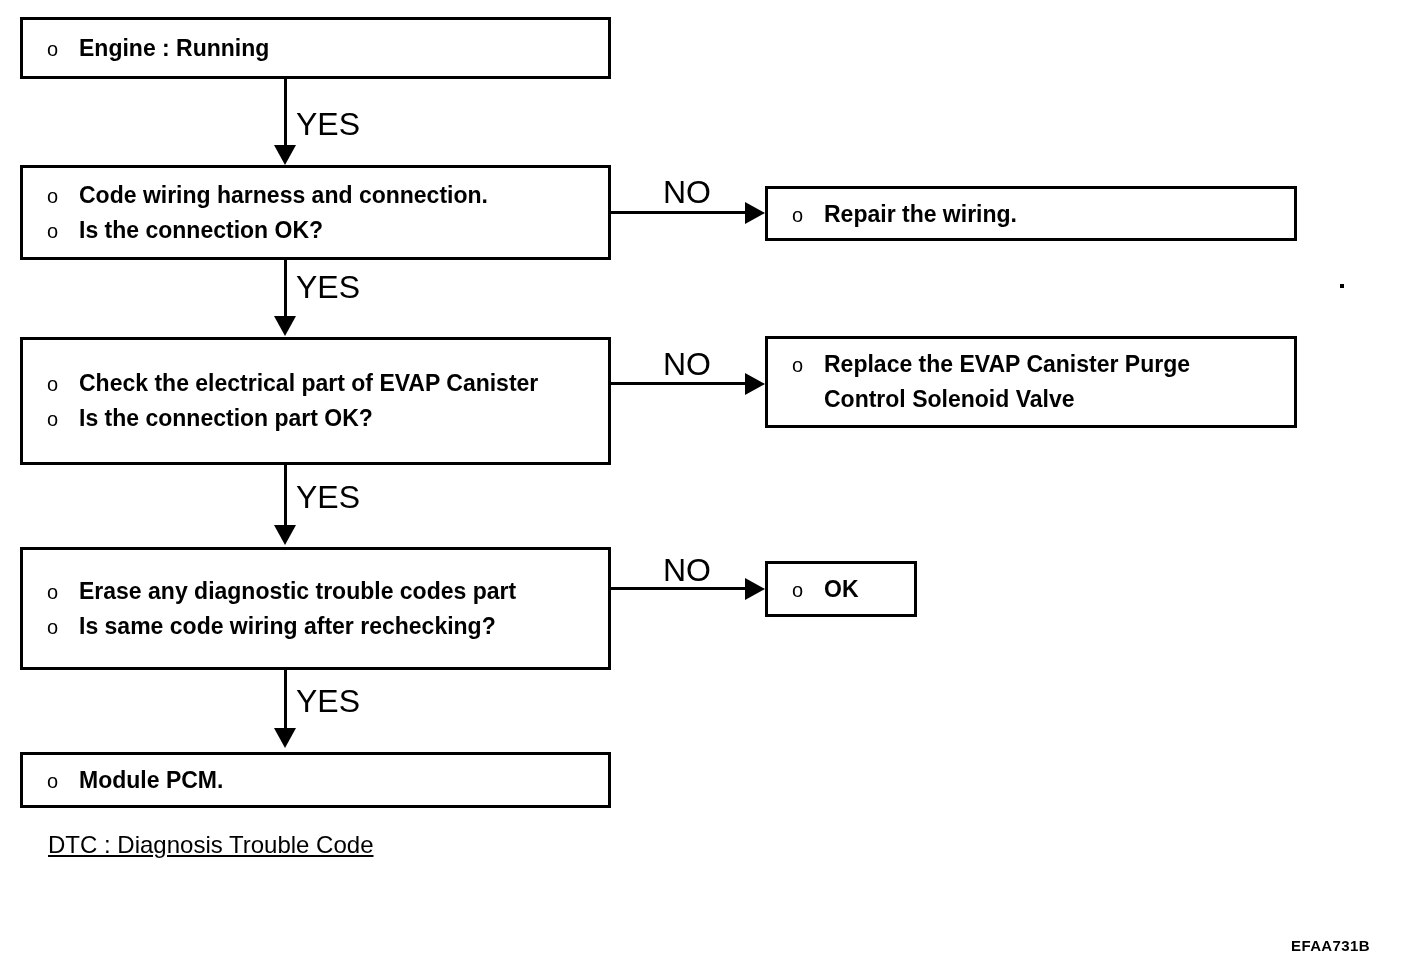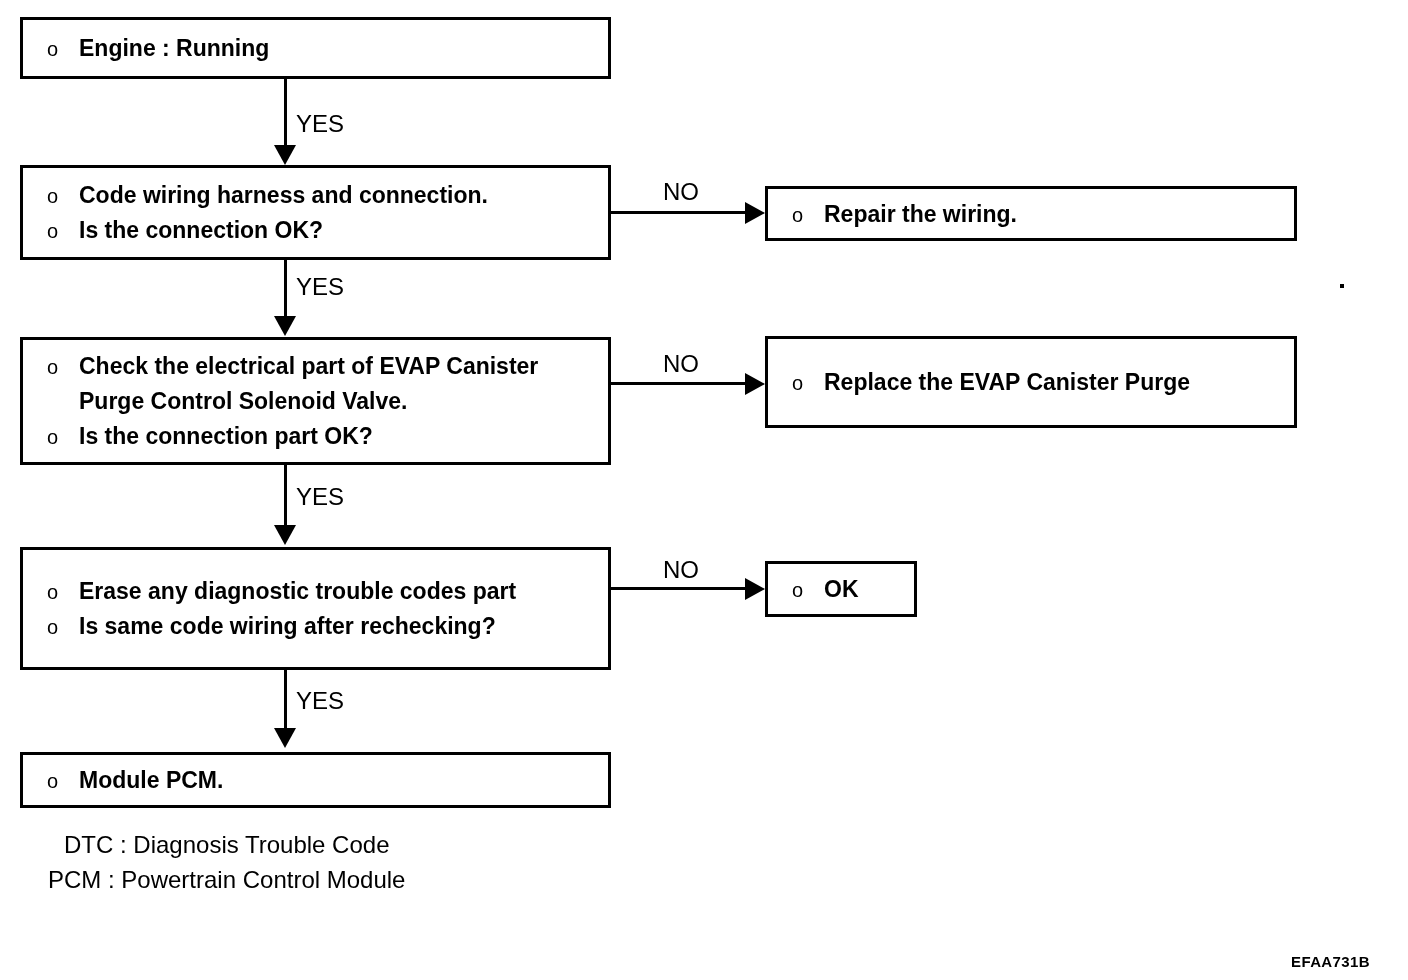--- a/index.html
+++ b/index.html
@@ -82,41 +82,40 @@
     width: 0;
     height: 0;
     border-top: 11px solid transparent;
     border-bottom: 11px solid transparent;
     border-left: 20px solid #000000;
   }
 
   
   .edge-label {
     position: absolute;
-    font-size: 24px;
+    font-size: 32px;
     line-height: 28px;
     white-space: pre;
   }
 
   
   .legend {
     position: absolute;
     font-size: 24px;
     line-height: 36px;
     white-space: pre;
   }
 
   
   .figcode {
     position: absolute;
     font-size: 15px;
     font-weight: bold;
     letter-spacing: 0.4px;
     white-space: pre;
-    margin-top: 16px;
   }
 
   
   .speck {
     position: absolute;
     width: 4px;
     height: 4px;
     background: #000000;
   }
 </style>
@@ -173,43 +172,43 @@
     <div class="arrow-down" style="left:274px; top:316px;"></div>
   </div>
   <div class="edge-label" style="left:296px; top:273px;">YES</div>
 
   <div class="box" style="left:20px; top:337px; width:591px; height:128px;">
     <div class="box-lines">
       <div class="line">
         <span class="bullet">o</span>
         <span class="line-text">Check the electrical part of EVAP Canister</span>
       </div>
-      <div class="line cont">
-        <span class="bullet">o</span>
-        <span class="line-text">Purge Control Solenoid Valve.</span>
-      </div>
       <div class="line">
         <span class="bullet">o</span>
         <span class="line-text">Is the connection part OK?</span>
       </div>
     </div>
   </div>
 
   <div class="conn">
     <div class="hline" style="left:611px; top:382px; width:136px;"></div>
     <div class="arrow-right" style="left:745px; top:373px;"></div>
   </div>
   <div class="edge-label" style="left:663px; top:350px;">NO</div>
 
   <div class="box" style="left:765px; top:336px; width:532px; height:92px;">
     <div class="box-lines">
       <div class="line">
         <span class="bullet">o</span>
         <span class="line-text">Replace the EVAP Canister Purge</span>
       </div>
+      <div class="line cont">
+        <span class="bullet">o</span>
+        <span class="line-text">Control Solenoid Valve</span>
+      </div>
     </div>
   </div>
 
   <div class="conn">
     <div class="vline" style="left:284px; top:465px; height:66px;"></div>
     <div class="arrow-down" style="left:274px; top:525px;"></div>
   </div>
   <div class="edge-label" style="left:296px; top:483px;">YES</div>
 
   <div class="box" style="left:20px; top:547px; width:591px; height:123px;">
@@ -248,20 +247,19 @@
 
   <div class="box" style="left:20px; top:752px; width:591px; height:56px;">
     <div class="box-lines">
       <div class="line">
         <span class="bullet">o</span>
         <span class="line-text">Module PCM.</span>
       </div>
     </div>
   </div>
 
-  <div class="legend" style="left:64px; top:827px;">DTC : Diagnosis Trouble Code</div>
-  <div class="legend" style="left:48px; top:862px;">PCM : Powertrain Control Module</div>
+  <div class="legend" style="left:48px; top:827px;text-decoration:underline;">DTC : Diagnosis Trouble Code</div>
 
   <div class="figcode" style="left:1291px; top:937px;">EFAA731B</div>
 
   <div class="speck" style="left:1340px; top:284px;"></div>
 
 </div>
 
 </body></html>

